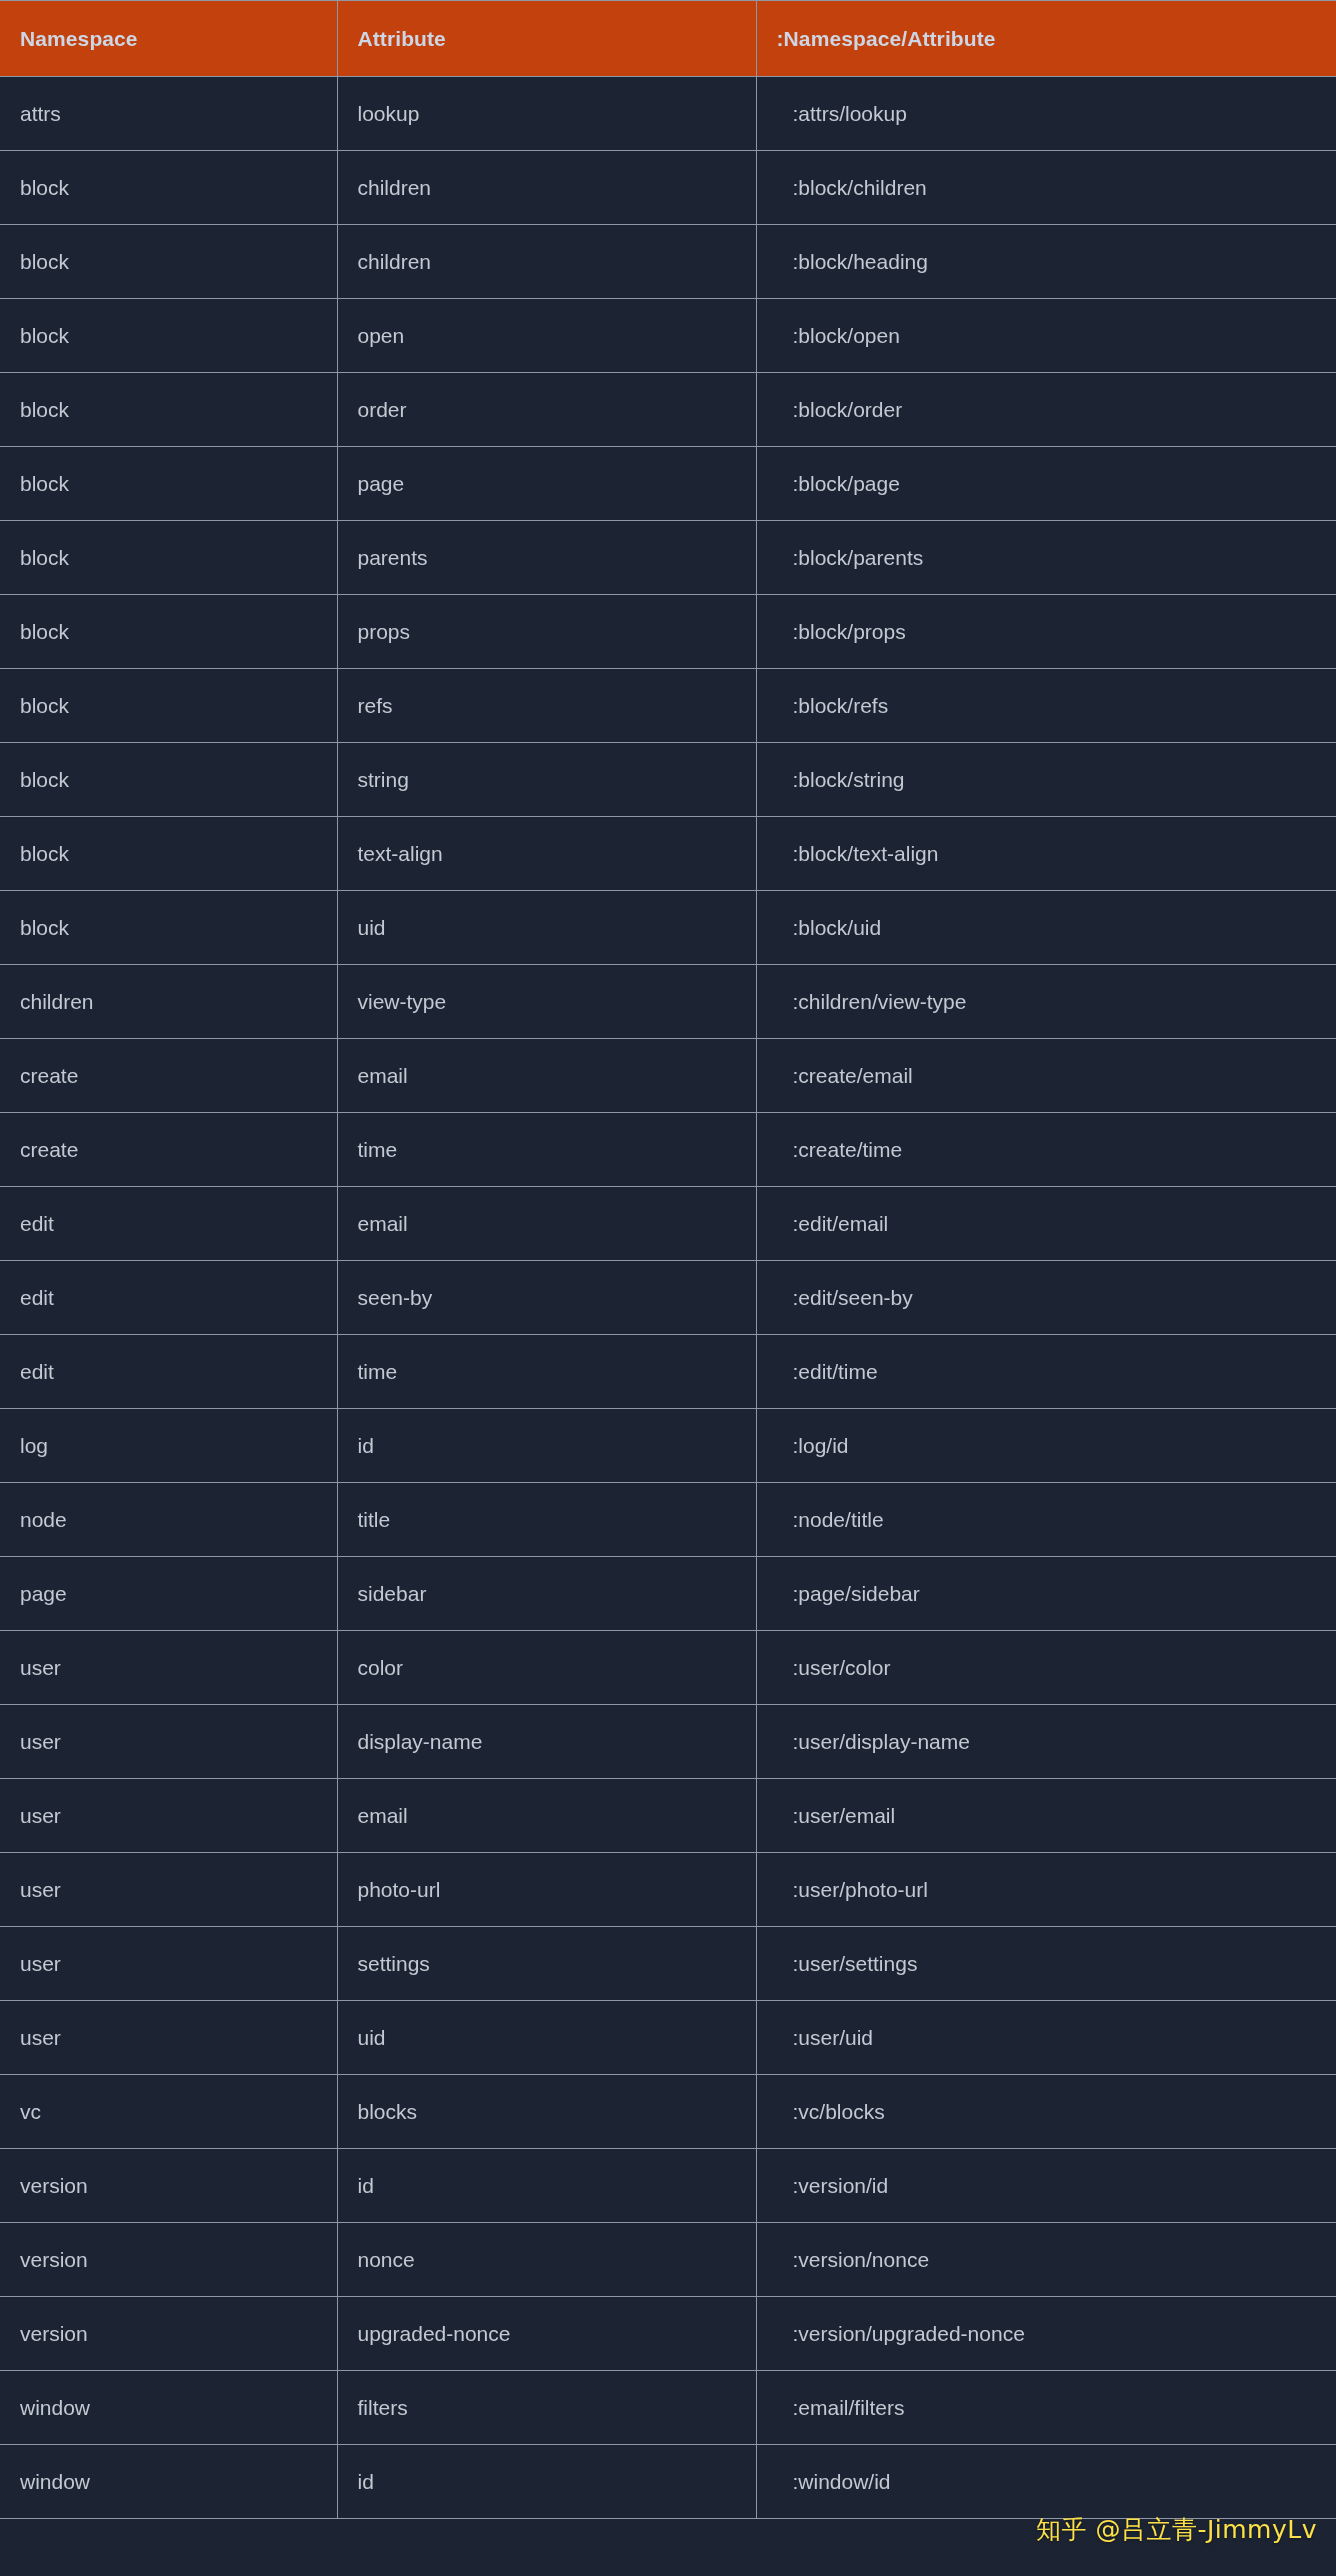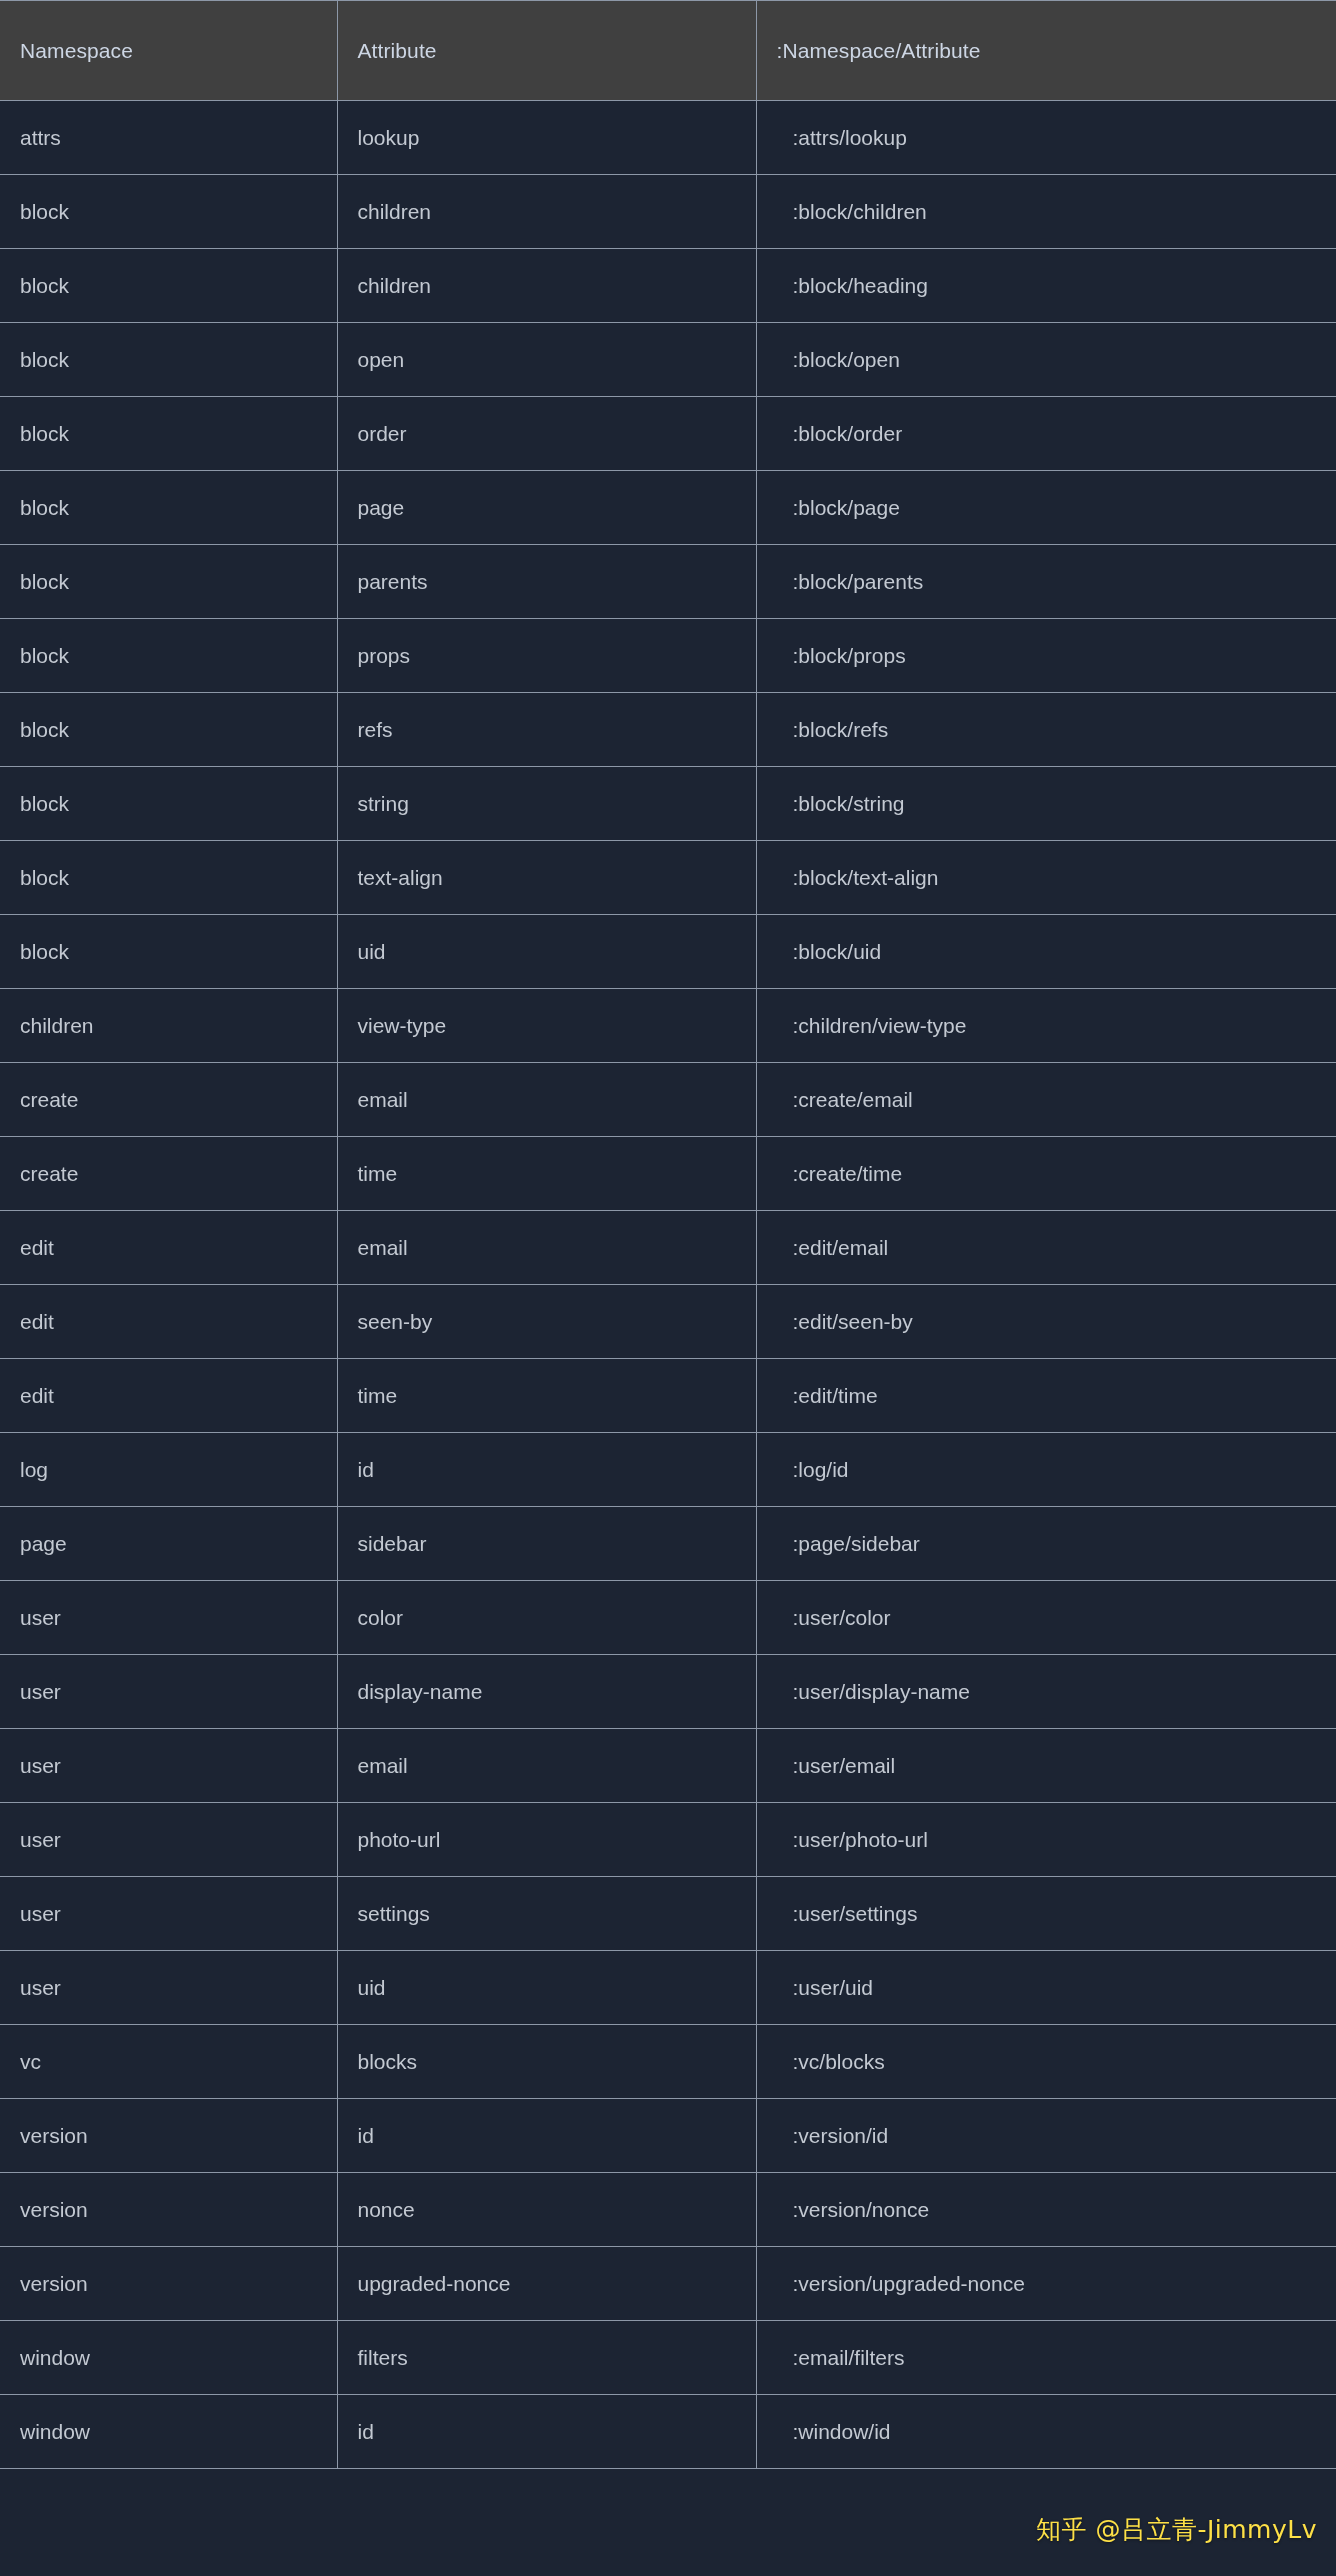--- a/index.html
+++ b/index.html
@@ -19,27 +19,27 @@
     width: 1337px;
     border-collapse: collapse;
     table-layout: fixed;
   }
 
   #attr-table col.c-ns    { width: 337px; }
   #attr-table col.c-attr  { width: 419px; }
   #attr-table col.c-full  { width: 581px; }
 
   #attr-table thead th {
-    background: #404040;
+    background: #c2410c;
     color: #cdd6e4;
     font-size: 21px;
-    font-weight: normal;
+    font-weight: bold;
     text-align: left;
     height: 73px;
-    padding: 13px 20px;
+    padding: 1px 20px;
     border-right: 1.8px solid #8d98a8;
     border-bottom: 1.8px solid #8d98a8;
     border-top: 1.8px solid #8d98a8;
     vertical-align: middle;
     letter-spacing: 0.1px;
     white-space: nowrap;
   }
   #attr-table thead th:last-child {
     border-right: none;
   }
@@ -183,20 +183,25 @@
         <td>edit</td>
         <td>time</td>
         <td>:edit/time</td>
       </tr>
       <tr>
         <td>log</td>
         <td>id</td>
         <td>:log/id</td>
       </tr>
       <tr>
+        <td>node</td>
+        <td>title</td>
+        <td>:node/title</td>
+      </tr>
+      <tr>
         <td>page</td>
         <td>sidebar</td>
         <td>:page/sidebar</td>
       </tr>
       <tr>
         <td>user</td>
         <td>color</td>
         <td>:user/color</td>
       </tr>
       <tr>

